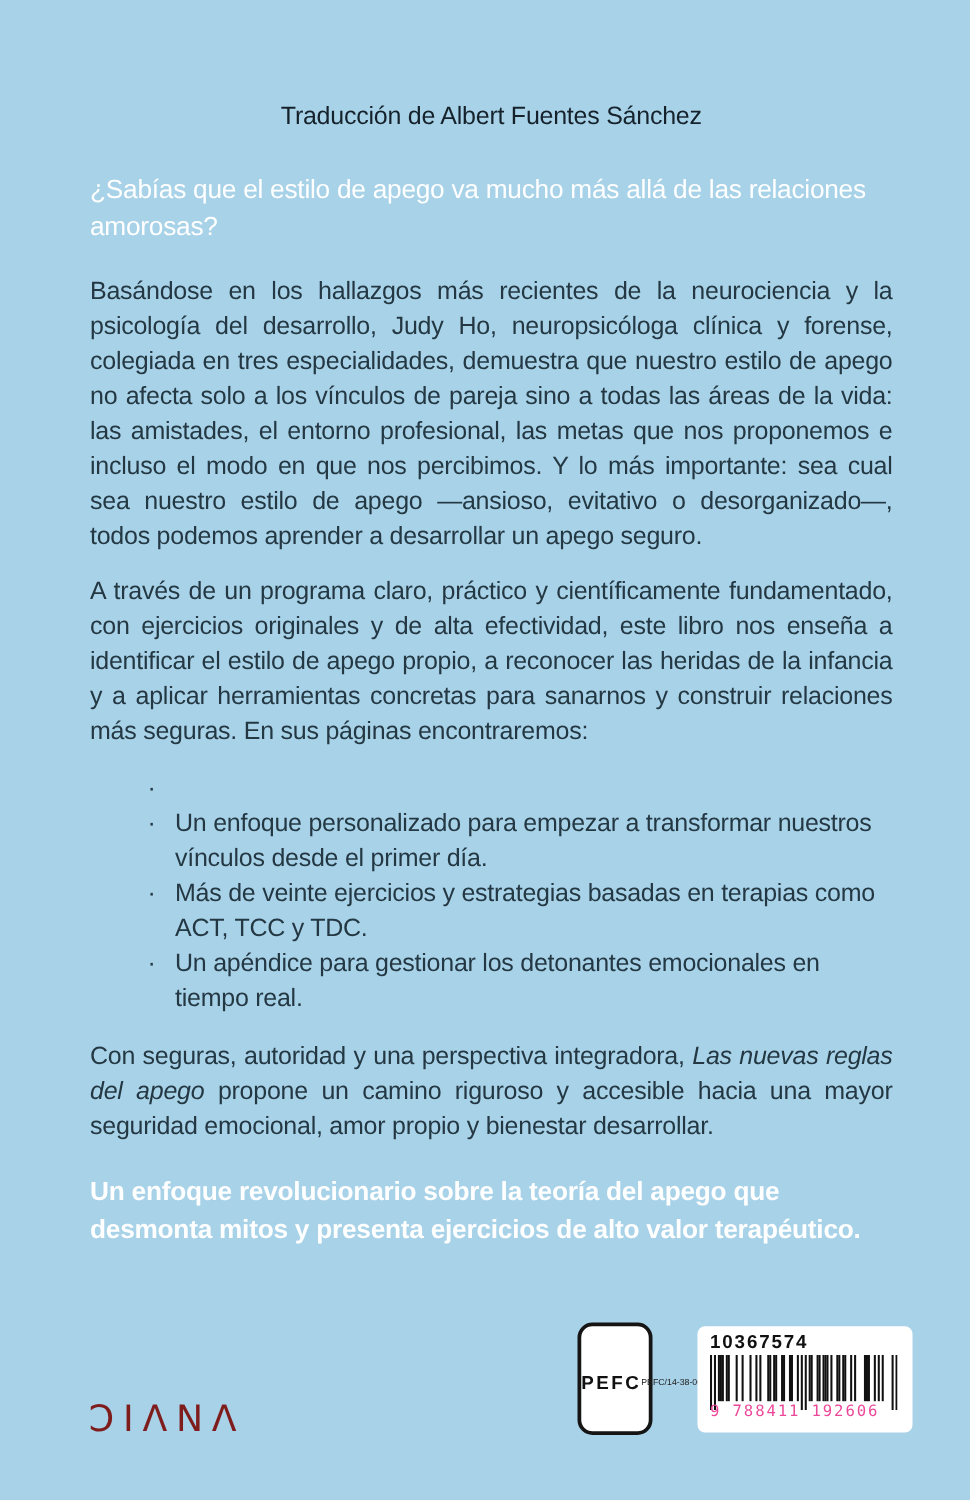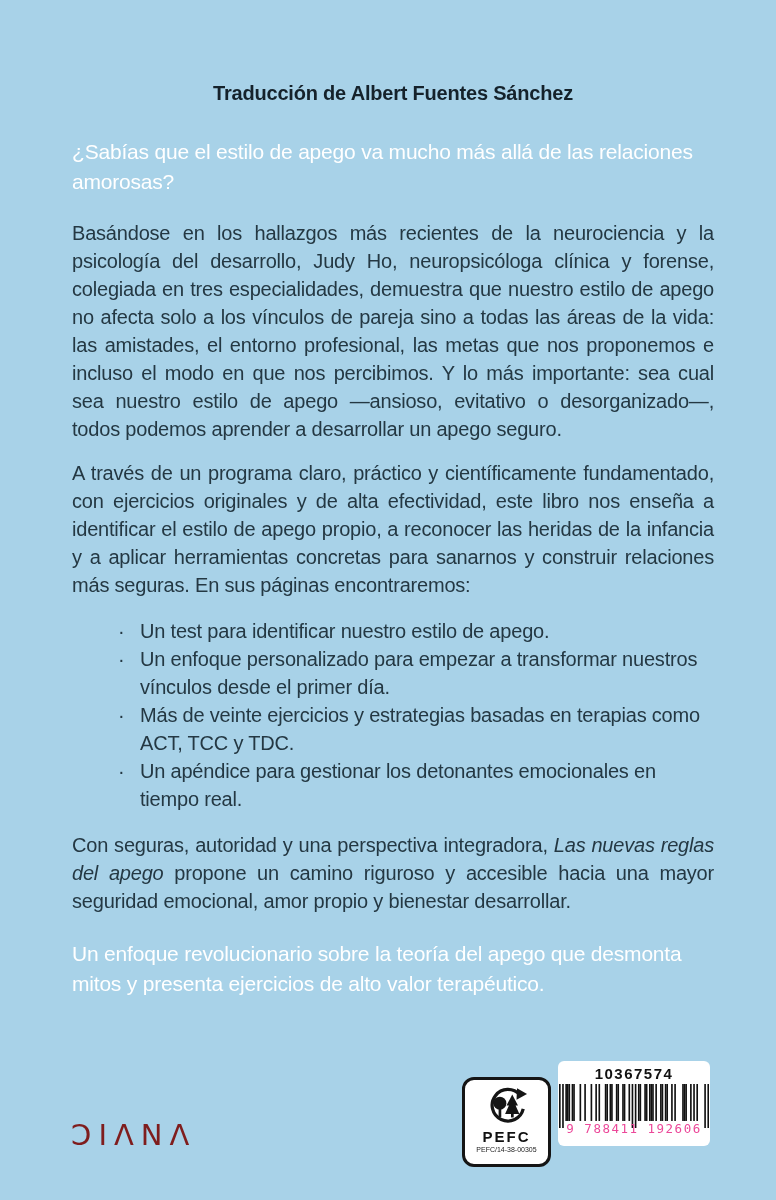--- a/index.html
+++ b/index.html
@@ -6,63 +6,62 @@
   html,body { width:776px; height:1200px; }
   .cover {
     position:relative; width:776px; height:1200px;
     background:#a8d2e8; overflow:hidden;
     font-family:"Liberation Sans", sans-serif;
     color:#243843;
   }
   .content { position:absolute; left:72px; right:62px; top:0; }
   .credit {
     margin-top:82px; text-align:center;
-    font-size:20px; font-weight:bold; color:#15222b;
+    font-size:20px; font-weight:normal; color:#15222b;
     letter-spacing:-0.2px;
   }
   .hook {
     margin-top:32px; color:#ffffff; font-weight:normal;
     font-size:21px; line-height:30px; letter-spacing:-0.2px;
   }
   .body-par {
     font-size:20px; line-height:28px; letter-spacing:-0.2px;
     text-align:justify; color:#243843;
   }
   .p1 { margin-top:22px; }
   .p2 { margin-top:16px; }
   .p3 { margin-top:18px; }
   ul.features { list-style:none; margin-top:18px; padding-left:46px; }
   ul.features li {
     display:flex; font-size:20px; line-height:28px; letter-spacing:-0.2px;
     text-align:left; color:#243843;
   }
   ul.features .marker { width:22px; flex:0 0 22px; }
   .highlight {
-    margin-top:24px; color:#ffffff; font-weight:normal;
+    margin-top:24px; color:#ffffff; font-weight:bold;
     font-size:21px; line-height:30px; letter-spacing:-0.2px;
   }
   
   .publisher-logo {
     position:absolute; left:71px; top:1118px;
     font-family:"DejaVu Sans", sans-serif;
     font-size:29px; letter-spacing:7px; color:#7f1d1d;
   }
   .pefc-box {
-    position:absolute; left:462px; top:1058px; width:89px; height:90px;
+    position:absolute; left:462px; top:1058px; width:60px; height:90px;
     background:#ffffff; border:3px solid #151515; border-radius:12px;
-    display:flex; flex-direction:column; align-items:center;
+    display:flex; align-items:center;
     padding-top:5px;
-    margin-top:19px;
   }
   .pefc-label { font-size:15px; font-weight:bold; letter-spacing:2px; color:#111; margin-top:1px; }
   .pefc-code { font-size:7px; color:#222; letter-spacing:0px; margin-top:1px; white-space:nowrap; }
   .barcode-box {
-    position:absolute; left:558px; top:1061px; width:152px; height:85px;
+    position:absolute; left:558px; top:1061px; width:172px; height:85px;
     background:#ffffff; border-radius:6px;
-    display:flex; flex-direction:column; align-items:center;
+    display:flex; flex-direction:column; align-items:flex-start;
     padding:5px 10px 3px 10px;
   }
   .barcode-top {
     font-size:15px; font-weight:bold; color:#111;
     letter-spacing:1.5px; line-height:16px;
   }
   .barcode-bars { width:150px; height:44px; margin-top:2px; display:block; }
   .barcode-digits {
     font-family:"DejaVu Sans Mono", monospace;
     font-size:12.5px; color:#ec4899; letter-spacing:1.5px;
@@ -79,21 +78,20 @@
 
     <div class="hook">¿Sabías que el estilo de apego va mucho más allá de las relaciones amorosas?</div>
 
     <p class="body-par p1">Basándose en los hallazgos más recientes de la neurociencia y la psicología del desarrollo, Judy Ho, neuropsicóloga clínica y forense, colegiada en tres especialidades, demuestra que nuestro estilo de apego no afecta solo a los vínculos de pareja sino a todas las áreas de la vida: las amistades, el entorno profesional, las metas que nos proponemos e incluso el modo en que nos percibimos. Y lo más importante: sea cual sea nuestro estilo de apego —ansioso, evitativo o desorganizado—, todos podemos aprender a desarrollar un apego seguro.</p>
 
     <p class="body-par p2">A través de un programa claro, práctico y científicamente fundamentado, con ejercicios originales y de alta efectividad, este libro nos enseña a identificar el estilo de apego propio, a reconocer las heridas de la infancia y a aplicar herramientas concretas para sanarnos y construir relaciones más seguras. En sus páginas encontraremos:</p>
 
     <ul class="features">
       <li>
         <span class="marker">·</span>
-        <span>Un test para identificar nuestro estilo de apego.</span>
       </li>
       <li>
         <span class="marker">·</span>
         <span>Un enfoque personalizado para empezar a transformar nuestros vínculos desde el primer día.</span>
       </li>
       <li>
         <span class="marker">·</span>
         <span>Más de veinte ejercicios y estrategias basadas en terapias como ACT, TCC y TDC.</span>
       </li>
       <li>

